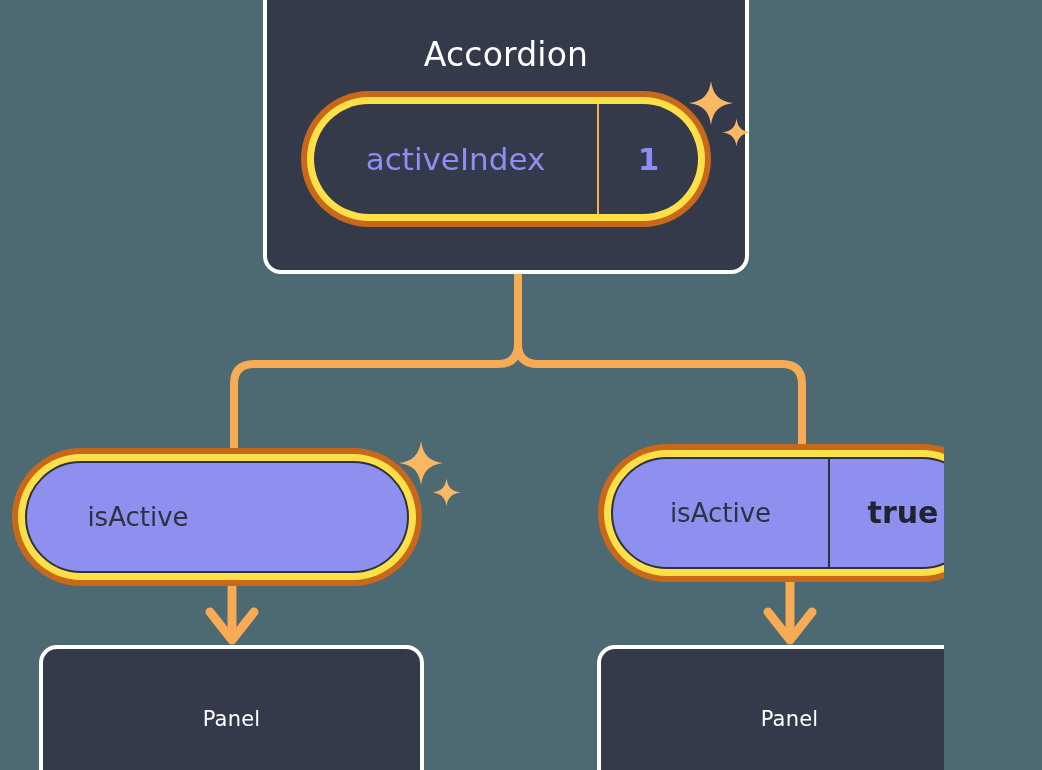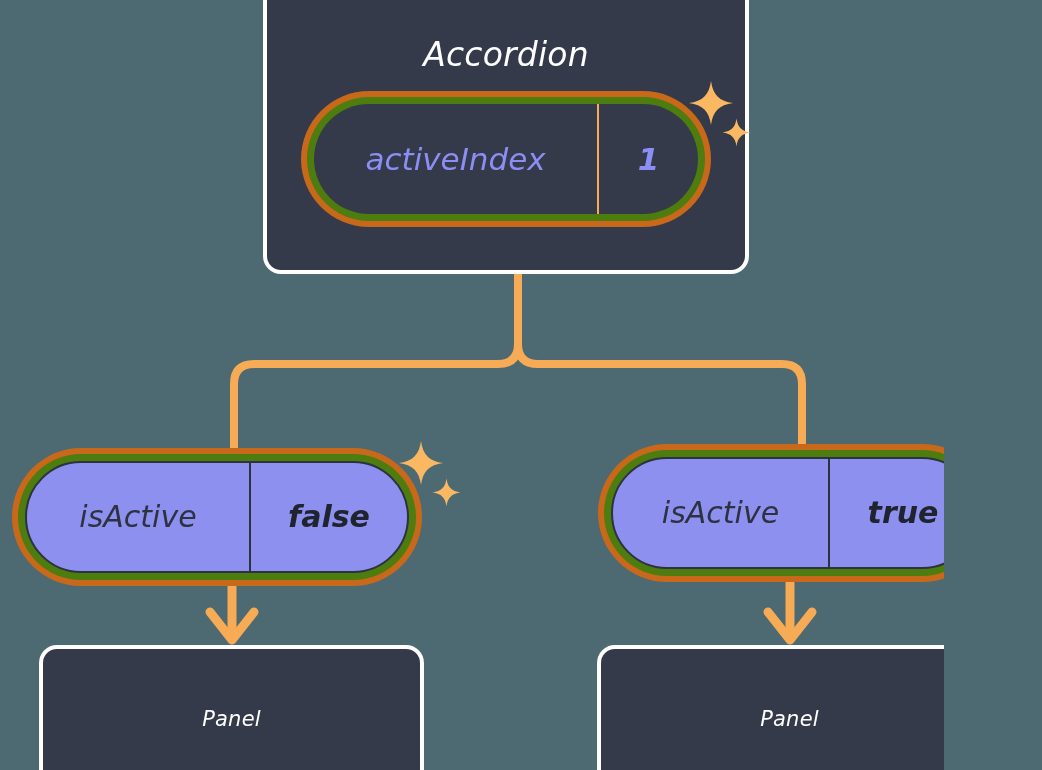--- a/index.html
+++ b/index.html
@@ -12,21 +12,20 @@
   body {
     background: #4d6a73;
     font-family: "DejaVu Sans", "Liberation Sans", sans-serif;
     -webkit-font-smoothing: antialiased;
   }
   #stage {
     position: relative;
     width: 944px;
     height: 770px;
     overflow: hidden;
-    font-style: italic;
   }
 
   
   #connectors {
     position: absolute;
     left: 0; top: 0;
     width: 1042px; height: 770px;
     pointer-events: none;
   }
 
@@ -67,21 +66,21 @@
   #panel-left  { left: 39px;  }
   #panel-right { left: 597px; }
   .panel-box .comp-title { font-size: 21px; }
 
   
   .pill {
     position: absolute;
     display: flex;
     align-items: stretch;
     border-radius: 999px;
-    background: #4d7c0f;                 
+    background: #fde047;                 
     box-shadow: 0 0 0 6px #c8681a;       
     padding: 7px;
   }
   .pill-inner {
     display: flex;
     align-items: stretch;
     border-radius: 999px;
     overflow: hidden;
     width: 100%;
   }
@@ -107,21 +106,21 @@
     border-left: 2px solid #f6ab54;
   }
 
   
   .pill.purple .pill-inner {
     background: #8e90ef;
     border: 2px solid #2c3240;
   }
   .pill.purple .pill-key {
     color: #2c3240;
-    font-size: 30px;
+    font-size: 26px;
     font-weight: 400;
   }
   .pill.purple .pill-val {
     color: #20242f;
     font-size: 30px;
     font-weight: 700;
     border-left: 2px solid #2c3240;
   }
 
   
@@ -199,21 +198,20 @@
       <path d="M50 2 C54 32 68 46 98 50 C68 54 54 68 50 98 C46 68 32 54 2 50 C32 46 46 32 50 2 Z" fill="#f9b861"></path>
     </svg>
     <svg class="sparkle" style="left:34px; top:38px;" width="29" height="29" viewBox="0 0 100 100">
       <path d="M50 2 C54 32 68 46 98 50 C68 54 54 68 50 98 C46 68 32 54 2 50 C32 46 46 32 50 2 Z" fill="#f9b861"></path>
     </svg>
   </div>
 
   <div class="pill purple" id="pill-left">
     <div class="pill-inner">
       <div class="pill-key">isActive</div>
-      <div class="pill-val">false</div>
     </div>
   </div>
 
   <div class="sparkle-group" style="left:398px; top:440px; width:70px; height:70px;">
     <svg class="sparkle" style="left:0px; top:0px;" width="46" height="46" viewBox="0 0 100 100">
       <path d="M50 2 C54 32 68 46 98 50 C68 54 54 68 50 98 C46 68 32 54 2 50 C32 46 46 32 50 2 Z" fill="#f9b861"></path>
     </svg>
     <svg class="sparkle" style="left:34px; top:38px;" width="29" height="29" viewBox="0 0 100 100">
       <path d="M50 2 C54 32 68 46 98 50 C68 54 54 68 50 98 C46 68 32 54 2 50 C32 46 46 32 50 2 Z" fill="#f9b861"></path>
     </svg>

